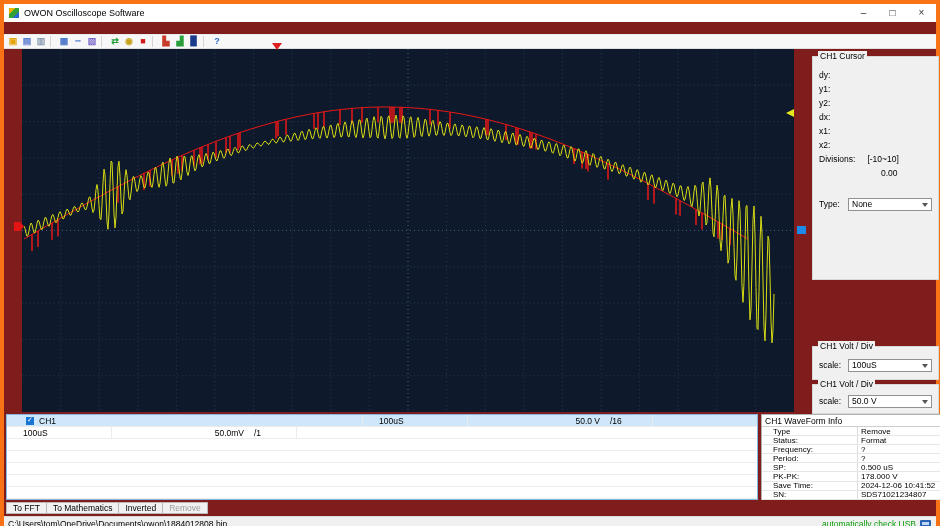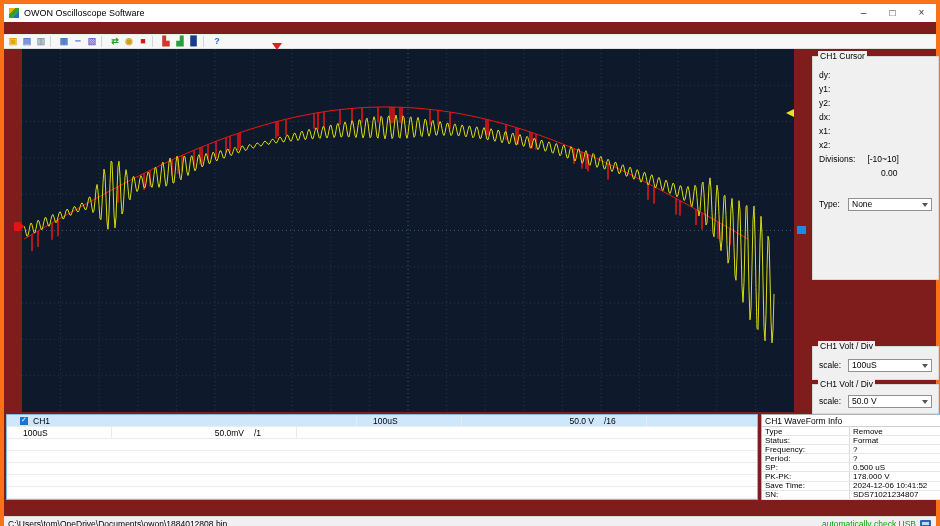--- a/index.html
+++ b/index.html
@@ -48,31 +48,31 @@
   .combo{margin-left:auto;width:84px;height:13px;background:#fff;border:1px solid #919191;display:flex;align-items:flex-start;
          padding:0 3px;font-size:8.5px;position:relative;box-sizing:border-box}
   .combo .arrow{position:absolute;right:3px;top:4px;width:0;height:0;border-left:3px solid transparent;border-right:3px solid transparent;border-top:4px solid #555}
   .scale-row{margin-top:11px;display:flex;align-items:center;padding:0 6px;height:14px}
 
   
   .bottom{position:absolute;top:410px;left:0;right:0;height:88px}
   .chtable{position:absolute;left:2px;top:0;width:752px;height:86px;background:#fff;border:1px solid #84b9e2;box-sizing:border-box}
   .ch-row{height:12px;display:flex;align-items:stretch;font-size:8.5px;border-bottom:1px solid #ececec;box-sizing:border-box}
   .ch-row.selected{background:#cfe7fb}
-  .c-name{width:336px;display:flex;align-items:center;padding-left:13px;border-right:1px solid #ebebeb}
+  .c-name{width:336px;display:flex;align-items:center;padding-left:19px;border-right:1px solid #ebebeb}
   .c-time{width:88px;display:flex;align-items:center;padding-left:16px;border-right:1px solid #ebebeb}
   .c-volt{width:132px;display:flex;align-items:center;justify-content:flex-end;padding-right:4px}
   .c-probe{width:42px;display:flex;align-items:center;padding-left:6px;border-right:1px solid #ebebeb}
   .checkbox{width:8px;height:8px;background:#1876d2;margin-right:5px;position:relative;flex:none}
   .checkbox::after{content:"✓";color:#fff;font-size:7px;position:absolute;left:1px;top:-1px}
 
   .info{position:absolute;left:757px;top:0;width:181px;height:86px;background:#fff;border:1px solid #b2b2b2;box-sizing:border-box;font-size:8px}
   .info-title{height:11px;display:flex;align-items:center;padding-left:3px;font-size:8.5px;border-bottom:1px solid #cfcfcf}
   .i-row{display:flex;height:9.1px;border-bottom:1px solid #e6e6e6;box-sizing:border-box}
-  .i-type{width:84px;padding-left:3px;border-right:1px solid #dcdcdc;display:flex;align-items:center}
+  .i-type{width:84px;padding-left:11px;border-right:1px solid #dcdcdc;display:flex;align-items:center}
   .i-val{flex:1;padding-left:3px;display:flex;align-items:center}
 
   
   .tabs{position:absolute;top:498px;left:2px;height:12px;display:flex;font-size:8.5px}
   .tab{border:1px solid #b9b9b9;background:#f1f1f1;padding:0 6px;display:flex;align-items:center;margin-right:-1px}
   .tab.disabled{color:#9c9c9c}
   .statusbar{position:absolute;top:512px;left:0;right:0;height:14px;background:#f0f0f0;border-top:1px solid #dadada;display:flex;align-items:center;font-size:8.5px}
   .path{margin-left:4px}
   .usb{margin-left:auto;color:#0a9e0a}
   .usb-icon{width:11px;height:9px;margin:0 5px 0 4px;background:#2a62b8;border-radius:1px;position:relative}
@@ -269,20 +269,26 @@
         <div class="i-type">Save Time:</div>
         <div class="i-val">2024-12-06 10:41:52</div>
       </div>
       <div class="i-row">
         <div class="i-type">SN:</div>
         <div class="i-val">SDS71021234807</div>
       </div>
     </div>
   </div>
 
+  <div class="tabs">
+    <div class="tab">To FFT</div>
+    <div class="tab">To Mathematics</div>
+    <div class="tab">Inverted</div>
+    <div class="tab disabled">Remove</div>
+  </div>
 
   <div class="statusbar">
     <span class="path">C:\Users\tom\OneDrive\Documents\owon\1884012808.bin</span>
     <span class="usb">automatically check USB</span>
     <div class="usb-icon"></div>
   </div>
 
 </div>
 
 </body></html>

